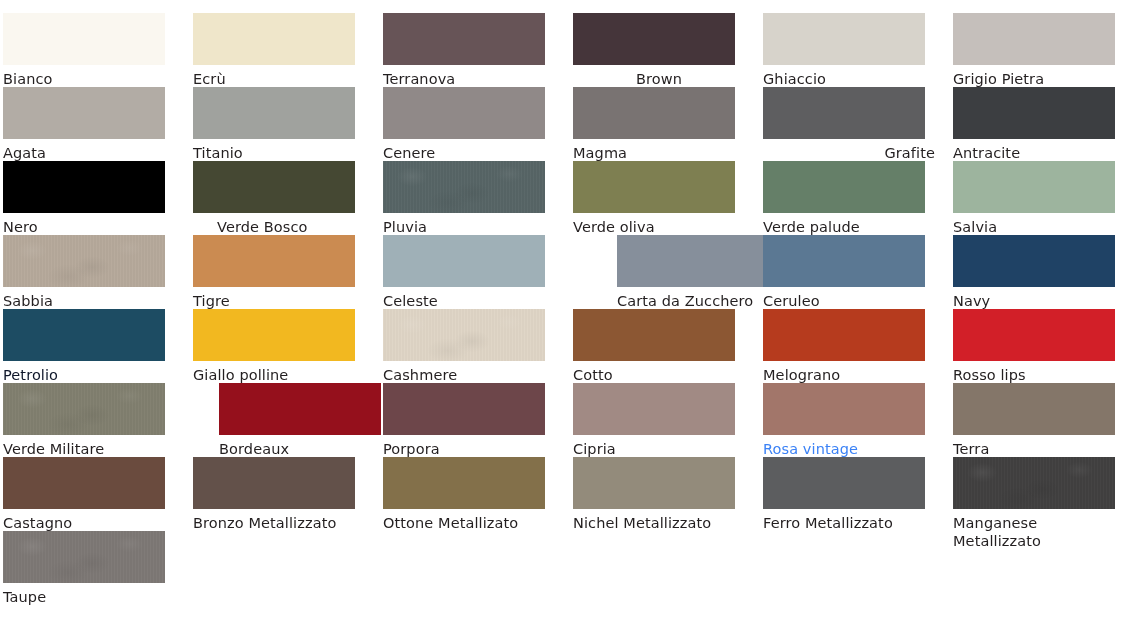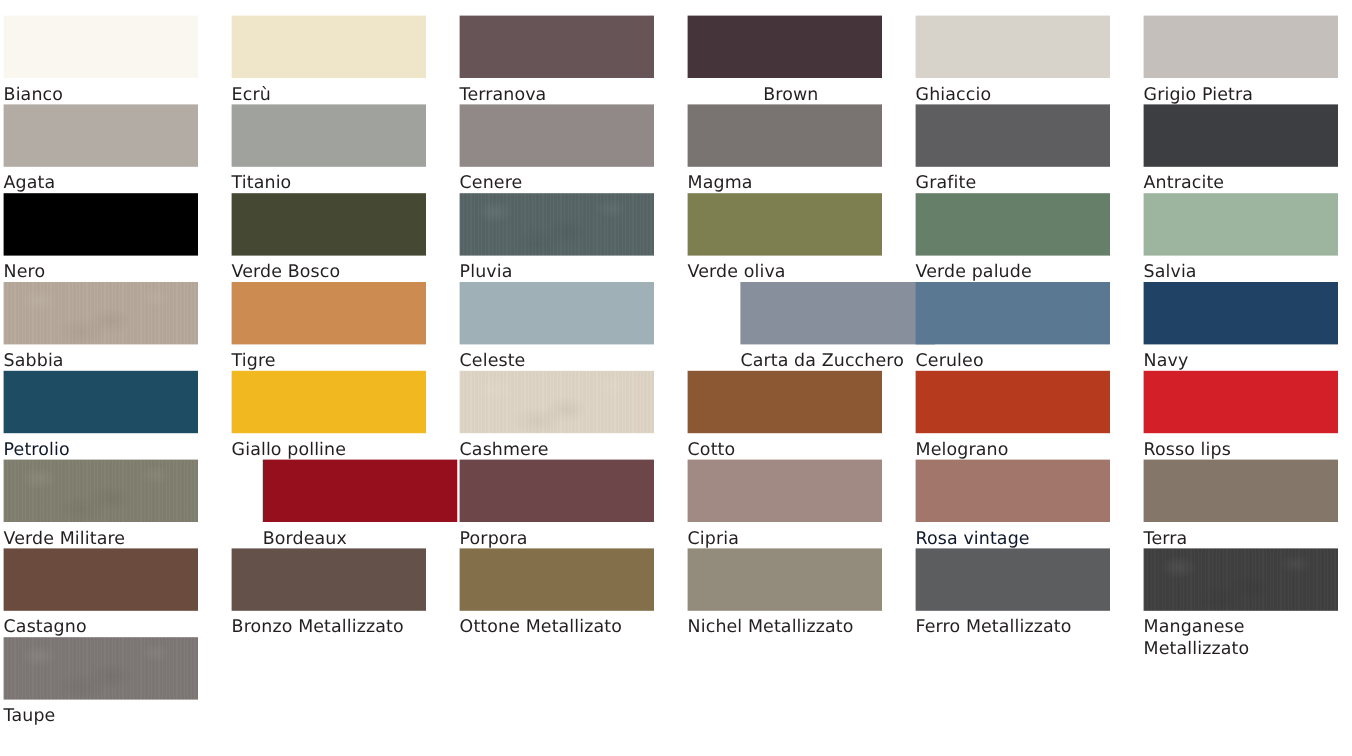--- a/index.html
+++ b/index.html
@@ -120,33 +120,33 @@
     <div class="swatch-cell" style="left: 383px; top: 87px;">
       <div class="swatch-chip" title="Cenere" style="width: 162px; height: 52px; background: rgb(144, 137, 136);"></div>
       <span class="swatch-label" style="color: rgb(35, 31, 32);">Cenere</span>
     </div>
     <div class="swatch-cell" style="left: 573px; top: 87px;">
       <div class="swatch-chip" title="Magma" style="width: 162px; height: 52px; background: rgb(121, 115, 114);"></div>
       <span class="swatch-label" style="color: rgb(35, 31, 32);">Magma</span>
     </div>
     <div class="swatch-cell" style="left: 763px; top: 87px;">
       <div class="swatch-chip" title="Grafite" style="width: 162px; height: 52px; background: rgb(94, 94, 96);"></div>
-      <span class="swatch-label" style="color: rgb(35, 31, 32);">Grafite</span>
+      <span class="swatch-label" style="color: rgb(35, 31, 32); text-align: right;">Grafite</span>
     </div>
     <div class="swatch-cell" style="left: 953px; top: 87px;">
       <div class="swatch-chip" title="Antracite" style="width: 162px; height: 52px; background: rgb(60, 62, 65);"></div>
       <span class="swatch-label" style="color: rgb(35, 31, 32);">Antracite</span>
     </div>
     <div class="swatch-cell" style="left: 3px; top: 161px;">
       <div class="swatch-chip" title="Nero" style="width: 162px; height: 52px; background: rgb(0, 0, 0);"></div>
       <span class="swatch-label" style="color: rgb(35, 31, 32);">Nero</span>
     </div>
     <div class="swatch-cell" style="left: 193px; top: 161px;">
       <div class="swatch-chip" title="Verde Bosco" style="width: 162px; height: 52px; background: rgb(69, 72, 51);"></div>
-      <span class="swatch-label" style="color: rgb(35, 31, 32);">Verde Bosco</span>
+      <span class="swatch-label" style="color: rgb(35, 31, 32); margin-left: 24px;">Verde Bosco</span>
     </div>
     <div class="swatch-cell" style="left: 383px; top: 161px;">
       <div class="swatch-chip textured blotchy" title="Pluvia" style="width: 162px; height: 52px; background: rgb(87, 101, 102);"></div>
       <span class="swatch-label" style="color: rgb(35, 31, 32);">Pluvia</span>
     </div>
     <div class="swatch-cell" style="left: 573px; top: 161px;">
       <div class="swatch-chip" title="Verde oliva" style="width: 162px; height: 52px; background: rgb(126, 127, 81);"></div>
       <span class="swatch-label" style="color: rgb(35, 31, 32);">Verde oliva</span>
     </div>
     <div class="swatch-cell" style="left: 763px; top: 161px;">
@@ -216,21 +216,21 @@
     <div class="swatch-cell" style="left: 383px; top: 383px;">
       <div class="swatch-chip" title="Porpora" style="width: 162px; height: 52px; background: rgb(109, 70, 74);"></div>
       <span class="swatch-label" style="color: rgb(35, 31, 32);">Porpora</span>
     </div>
     <div class="swatch-cell" style="left: 573px; top: 383px;">
       <div class="swatch-chip" title="Cipria" style="width: 162px; height: 52px; background: rgb(161, 138, 132);"></div>
       <span class="swatch-label" style="color: rgb(35, 31, 32);">Cipria</span>
     </div>
     <div class="swatch-cell" style="left: 763px; top: 383px;">
       <div class="swatch-chip" title="Rosa vintage" style="width: 162px; height: 52px; background: rgb(162, 118, 106);"></div>
-      <span class="swatch-label" style="color: #0f172a;">Rosa vintage</span>
+      <span class="swatch-label" style="color: #3b82f6;">Rosa vintage</span>
     </div>
     <div class="swatch-cell" style="left: 953px; top: 383px;">
       <div class="swatch-chip" title="Terra" style="width: 162px; height: 52px; background: rgb(132, 118, 105);"></div>
       <span class="swatch-label" style="color: rgb(35, 31, 32);">Terra</span>
     </div>
     <div class="swatch-cell" style="left: 3px; top: 457px;">
       <div class="swatch-chip" title="Castagno" style="width: 162px; height: 52px; background: rgb(106, 75, 62);"></div>
       <span class="swatch-label" style="color: rgb(35, 31, 32);">Castagno</span>
     </div>
     <div class="swatch-cell" style="left: 193px; top: 457px;">

